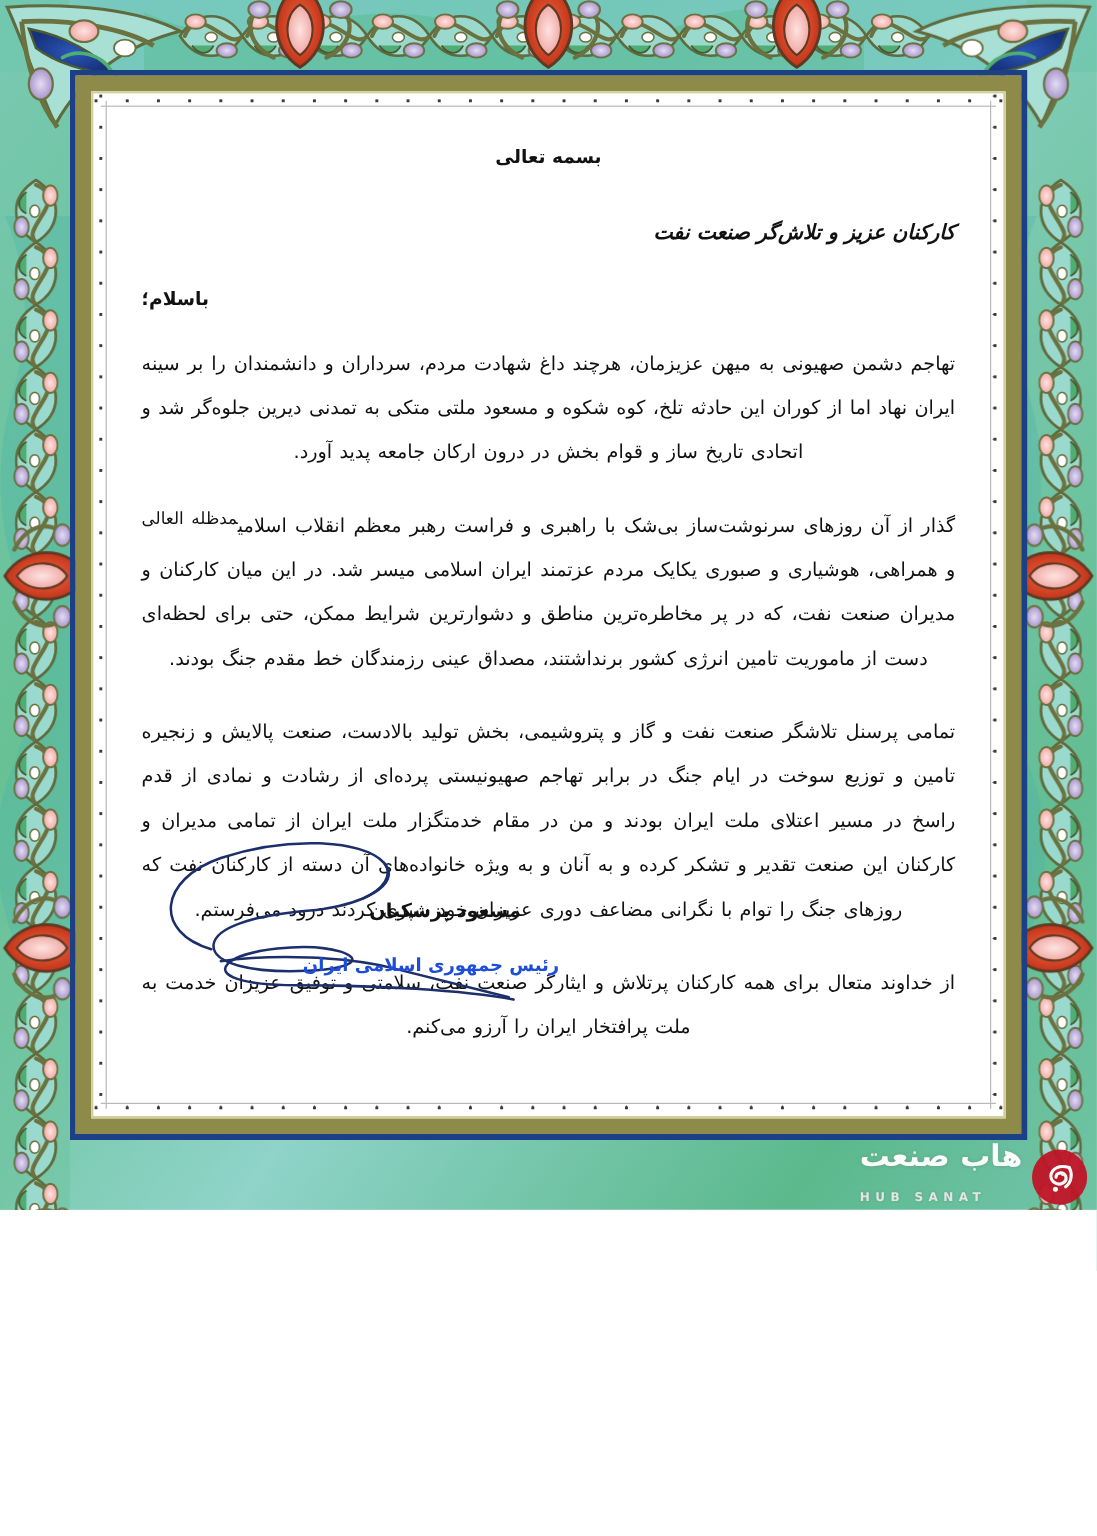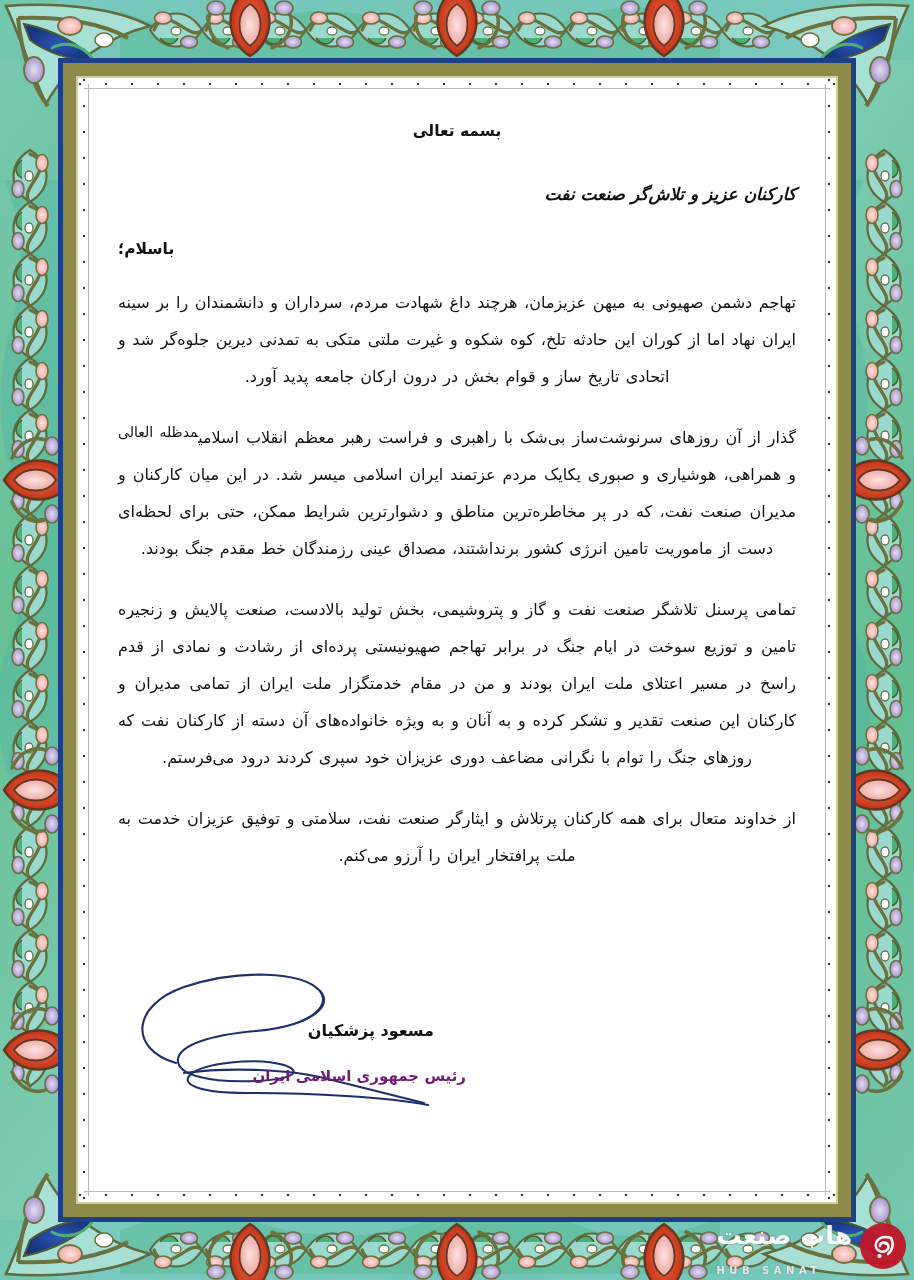--- a/index.html
+++ b/index.html
@@ -5,21 +5,21 @@
 <style>
   html,body{margin:0;padding:0;}
   body{
     width:914px;height:1280px;overflow:hidden;
     font-family:"DejaVu Sans","Liberation Sans",sans-serif;
     background:#ffffff;position:relative;
   }
 
   
   #page{
-    position:absolute;inset:0;width:914px;height:1280px;
+    position:absolute;inset:0;width:914px;height:1008px;
     background:#7fc6bd;
     overflow:hidden;
   }
   #ornament-layer{position:absolute;inset:0;width:914px;height:1280px;}
 
   
   .frame-navy{
     position:absolute;left:58px;top:58px;right:58px;bottom:58px;
     border:5px solid #1d3f86;
     box-sizing:border-box;
@@ -113,28 +113,28 @@
     direction:rtl;
   }
   #signature-ink{position:absolute;left:0;top:0;width:360px;height:165px;}
   .sig-name{
     position:absolute;right:32px;top:68px;
     font-size:16px;font-weight:700;color:#121212;
     white-space:nowrap;
   }
   .sig-title{
     position:absolute;right:0px;top:114px;
-    font-size:15px;font-weight:700;color:#701a75;
+    font-size:15px;font-weight:700;color:#1d4ed8;
     white-space:nowrap;
   }
 
   
   #watermark{
     position:absolute;right:8px;bottom:4px;
-    display:flex;align-items:flex-start;gap:8px;
+    display:flex;align-items:flex-end;gap:8px;
     direction:rtl;
     opacity:.95;
   }
   #wm-logo{
     width:46px;height:46px;border-radius:50%;
     background:#bf1628;
     display:flex;align-items:center;justify-content:center;
     flex:0 0 auto;
   }
   #wm-text{display:flex;flex-direction:column;line-height:1;}
@@ -332,21 +332,21 @@
     <div class="tick-rule r"></div>
 
     <div id="letter">
 
       <div class="basmala">بسمه تعالی</div>
 
       <div class="salutation">کارکنان عزیز و تلاش‌گر صنعت نفت</div>
 
       <div class="greeting">باسلام؛</div>
 
-      <p class="body-par">تهاجم دشمن صهیونی به میهن عزیزمان، هرچند داغ شهادت مردم، سرداران و دانشمندان را بر سینه ایران نهاد اما از کوران این حادثه تلخ، کوه شکوه و غیرت ملتی متکی به تمدنی دیرین جلوه‌گر شد و اتحادی تاریخ ساز و قوام بخش در درون ارکان جامعه پدید آورد.</p>
+      <p class="body-par">تهاجم دشمن صهیونی به میهن عزیزمان، هرچند داغ شهادت مردم، سرداران و دانشمندان را بر سینه ایران نهاد اما از کوران این حادثه تلخ، کوه شکوه و مسعود ملتی متکی به تمدنی دیرین جلوه‌گر شد و اتحادی تاریخ ساز و قوام بخش در درون ارکان جامعه پدید آورد.</p>
 
       <p class="body-par"><span>گذار از آن روزهای سرنوشت‌ساز بی‌شک با راهبری و فراست رهبر معظم انقلاب اسلامی</span><span class="honorific">مدظله العالی</span> <span>و همراهی، هوشیاری و صبوری یکایک مردم عزتمند ایران اسلامی میسر شد. در این میان کارکنان و مدیران صنعت نفت، که در پر مخاطره‌ترین مناطق و دشوارترین شرایط ممکن، حتی برای لحظه‌ای دست از ماموریت تامین انرژی کشور برنداشتند، مصداق عینی رزمندگان خط مقدم جنگ بودند.</span></p>
 
       <p class="body-par">تمامی پرسنل تلاشگر صنعت نفت و گاز و پتروشیمی، بخش تولید بالادست، صنعت پالایش و زنجیره تامین و توزیع سوخت در ایام جنگ در برابر تهاجم صهیونیستی پرده‌ای از رشادت و نمادی از قدم راسخ در مسیر اعتلای ملت ایران بودند و من در مقام خدمتگزار ملت ایران از تمامی مدیران و کارکنان این صنعت تقدیر و تشکر کرده و به آنان و به ویژه خانواده‌های آن دسته از کارکنان نفت که روزهای جنگ را توام با نگرانی مضاعف دوری عزیزان خود سپری کردند درود می‌فرستم.</p>
 
       <p class="body-par">از خداوند متعال برای همه کارکنان پرتلاش و ایثارگر صنعت نفت، سلامتی و توفیق عزیزان خدمت به ملت پرافتخار ایران را آرزو می‌کنم.</p>
     </div>
 
     <div id="signature-block">
       <svg id="signature-ink" viewBox="0 0 360 165">

